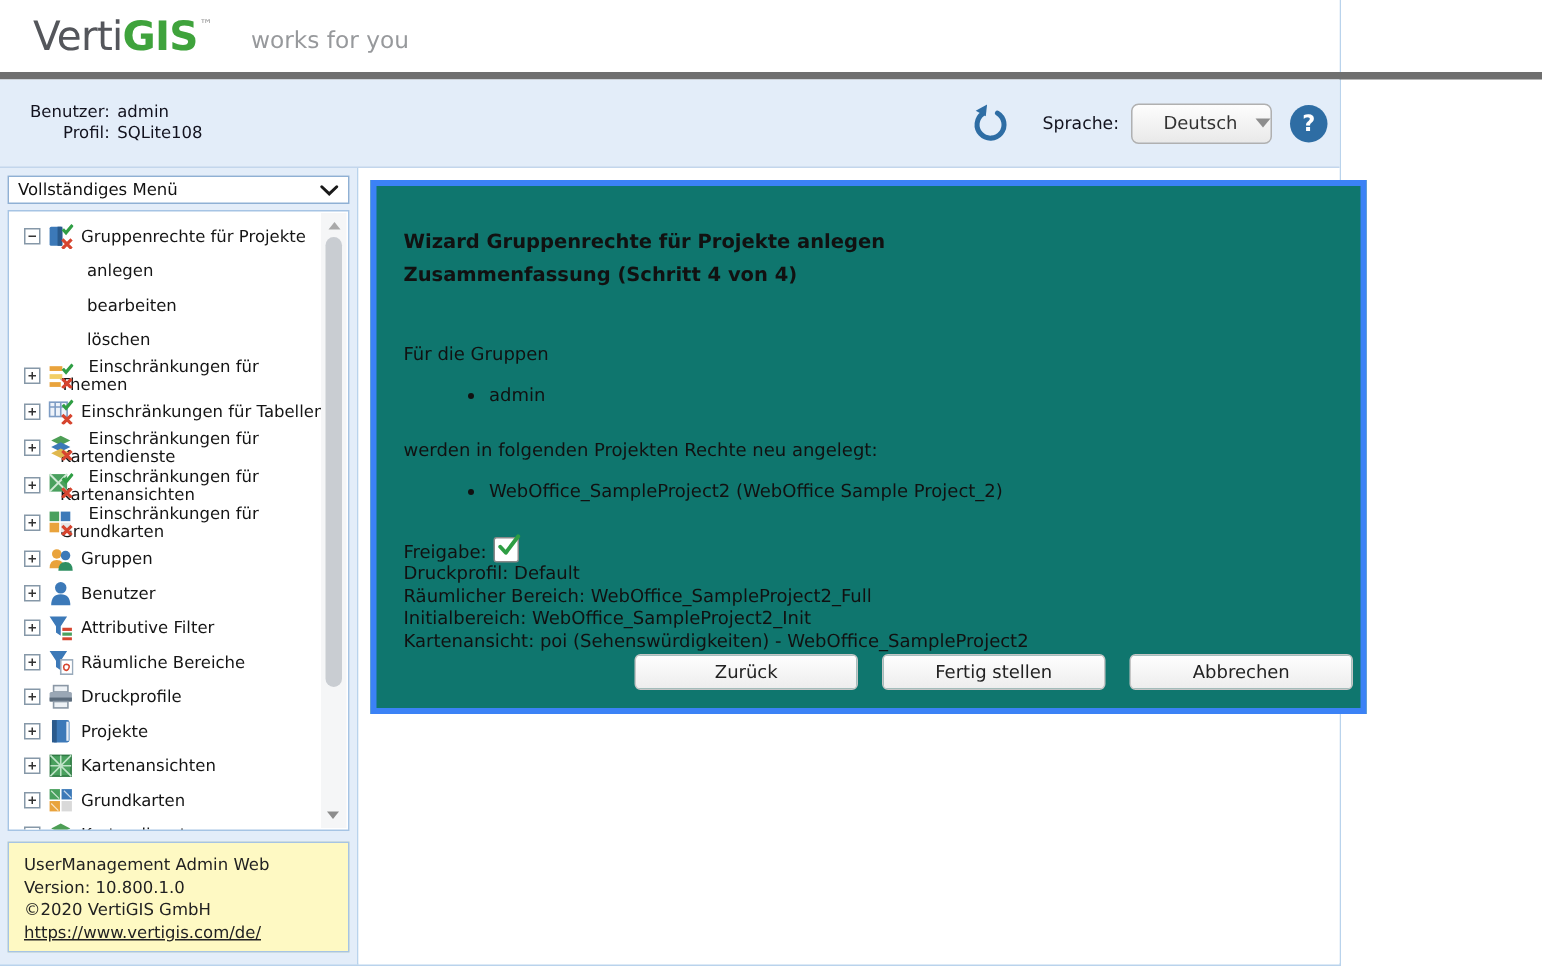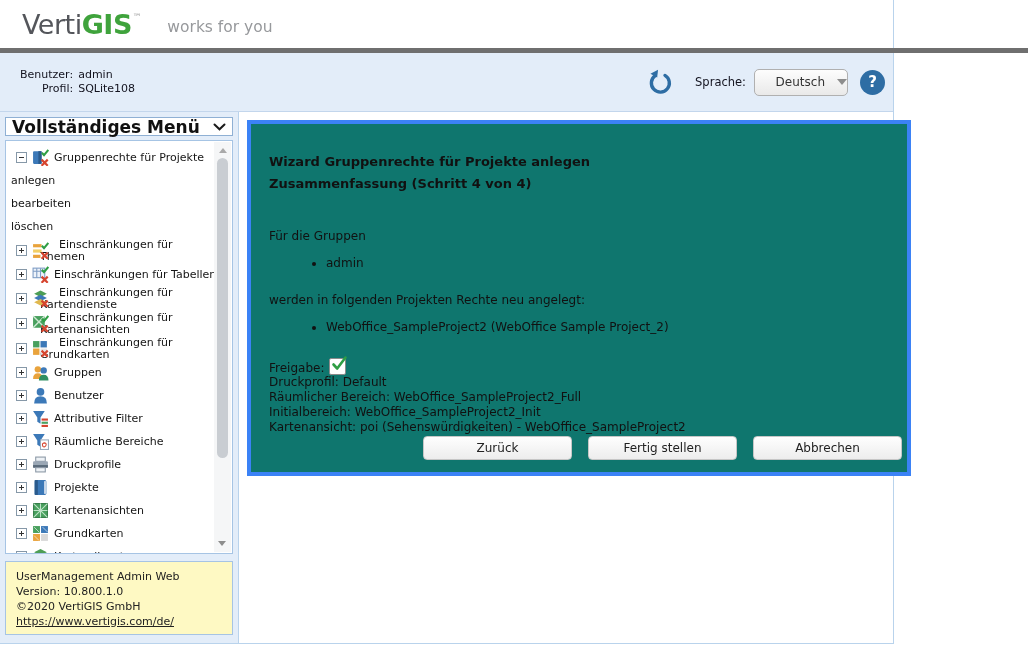--- a/index.html
+++ b/index.html
@@ -34,22 +34,22 @@
              font-size:15px; font-weight:bold; display:flex; align-items:center; justify-content:center;
              margin:0 8px 0 12px; cursor:pointer; }
 
   
   .content { display:flex; height:531px; }
   .sidebar { width:239px; background:#e3edf9; border-right:1px solid #b9d3ec; flex:none; }
   .main { flex:1; background:#fff; position:relative; }
 
   
   .menusel { margin:5px 5px 4px 5px; height:19px; background:#fff; border:1px solid #8fb0d4;
-             display:flex; align-items:center; font-size:17px; color:#111; padding:0 6px;
-             cursor:pointer;font-weight:bold; }
+             display:flex; align-items:center; font-size:11px; color:#111; padding:0 6px;
+             cursor:pointer; }
   .menusel svg { margin-left:auto; }
 
   
   .treepanel { margin:0 5px; height:414px; background:#fff; border:1px solid #a6c4e4;
                position:relative; overflow:hidden; }
   .treescroll { position:absolute; top:1px; right:1px; bottom:1px; width:17px; background:#f5f6f7; }
   .sb-arrow-up { width:0;height:0;border-left:4px solid transparent;border-right:4px solid transparent;
                  border-bottom:5px solid #a9a9a9; margin:6px auto 2px auto; }
   .sb-arrow-dn { width:0;height:0;border-left:4px solid transparent;border-right:4px solid transparent;
                  border-top:5px solid #8d8d8d; position:absolute; bottom:6px; left:4px; }
@@ -58,21 +58,21 @@
   .treebody { position:absolute; inset:0 18px 0 0; padding-top:5px; overflow:hidden; }
 
   .trow { display:flex; align-items:center; height:23px; font-size:11px; color:#151515;
           cursor:pointer; white-space:nowrap; }
   .trow .exp { position:relative; width:11px; height:11px; border:1px solid #8698a8; background:#fff;
                margin-left:10px; flex:none; cursor:pointer; }
   .trow .exp::before { content:""; position:absolute; left:2px; right:2px; top:4px; height:1px; background:#333; }
   .trow .exp.plus::after { content:""; position:absolute; top:2px; bottom:2px; left:4px; width:1px; background:#333; }
   .trow .ticon { width:17px; height:17px; margin-left:5px; flex:none; }
   .trow .tlabel { margin-left:5px; }
-  .trow.child { }
+  .trow.child { padding-left:47px; }
   .trow.two { display:block; position:relative; height:25px; padding-left:48px; line-height:12px;
               padding-top:1px; }
   .trow.two .exp { position:absolute; left:10px; top:7px; margin:0; }
   .trow.two .ticon { position:absolute; left:26px; top:4px; margin:0; }
   .trow.two .l2 { margin-left:-14px; }
 
   
   .about { margin:7px 5px 0 5px; height:74px; background:#fef9c3; border:1px solid #a6c4e4;
            padding:7px 10px; font-size:11px; color:#222; line-height:15px; }
   .about a { color:#222; text-decoration:underline; cursor:pointer; }

